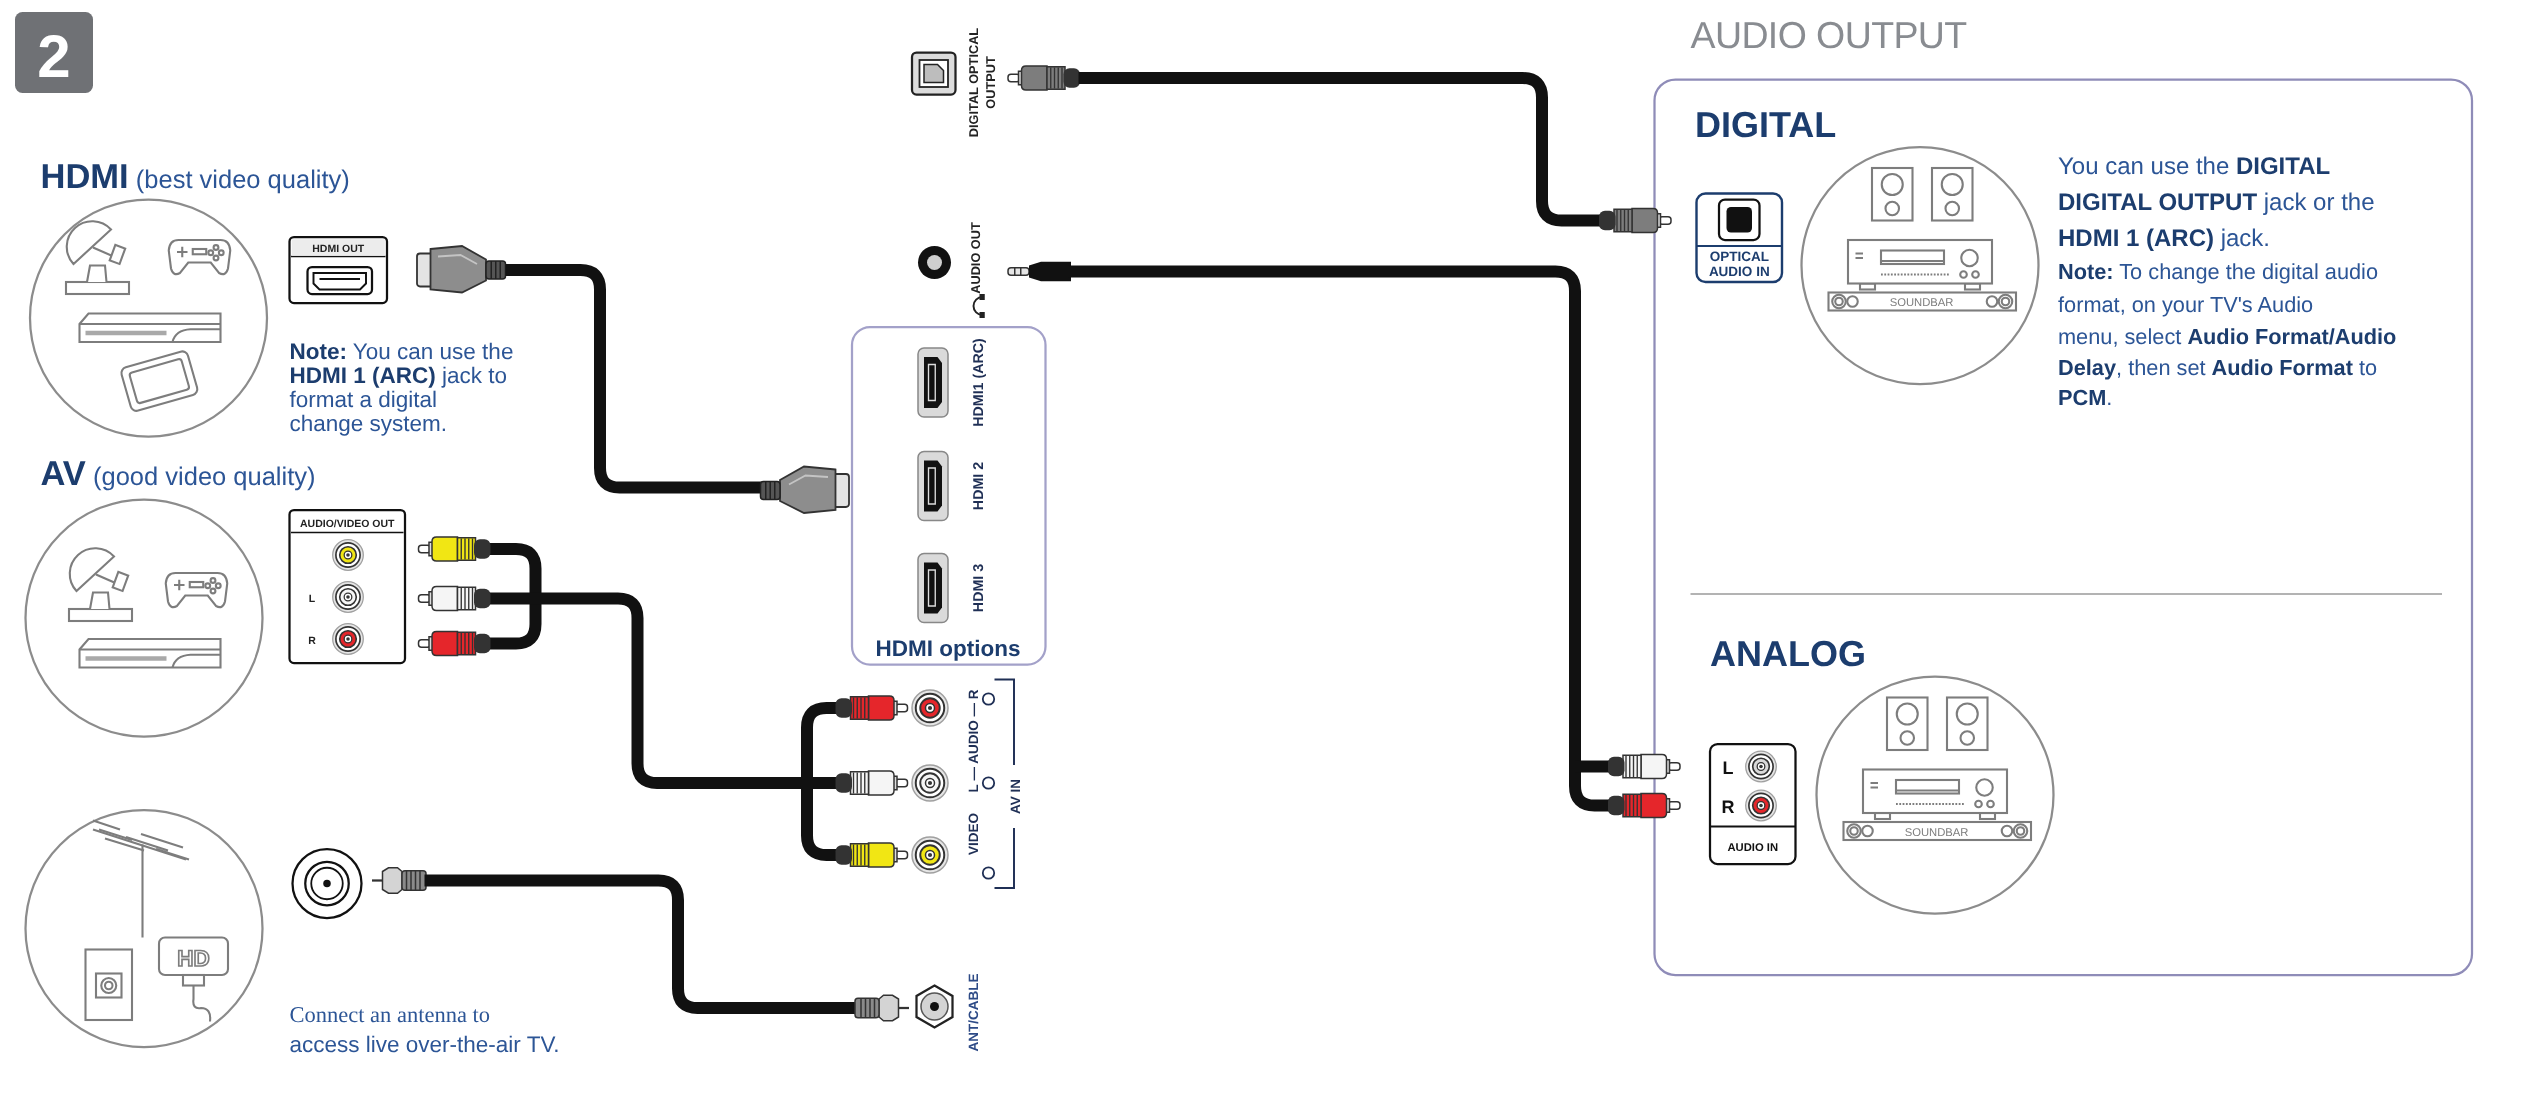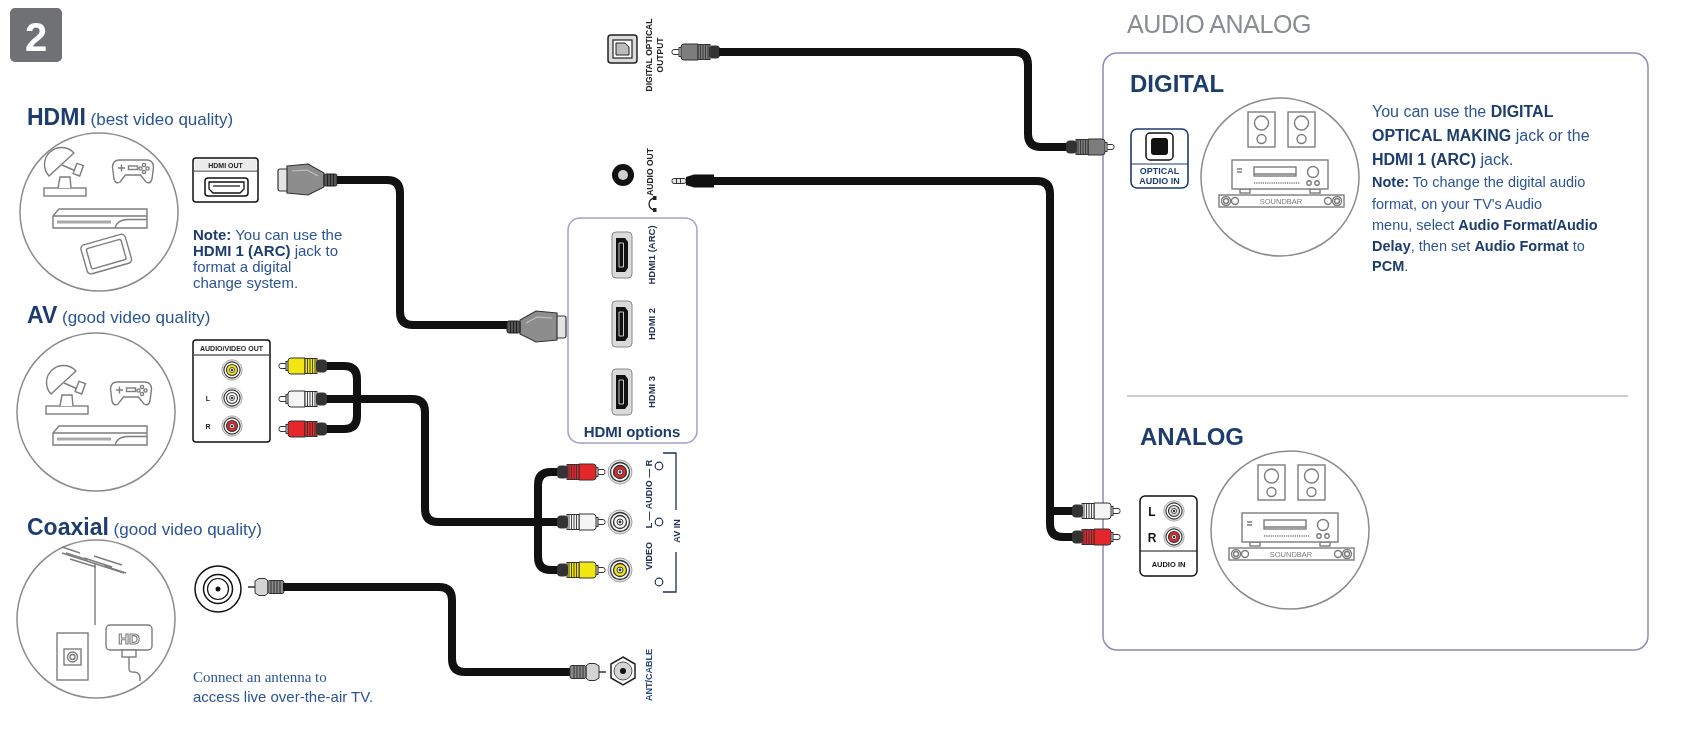--- a/index.html
+++ b/index.html
@@ -330,51 +330,47 @@
         <circle cx="-54" cy="24" r="2.5" class="gln" stroke-width="1"></circle>
         <circle cx="-45" cy="24" r="3.5" class="gln" stroke-width="1"></circle>
         <circle cx="57" cy="24" r="4.5" class="gln" stroke-width="1"></circle>
         <circle cx="57" cy="24" r="2.5" class="gln" stroke-width="1"></circle>
         <circle cx="48" cy="24" r="3.5" class="gln" stroke-width="1"></circle>
         <text x="1" y="27" text-anchor="middle" class="svgtxt" font-size="7.5" fill="#7d7d7d">SOUNDBAR</text>
       </g>
     </g>
   </svg>
 
-  <div class="abs page-title" style="left:1127px; top:12px;">AUDIO ANALOG</div>
+  <div class="abs page-title" style="left:1127px; top:12px;">AUDIO OUTPUT</div>
 
   <div class="abs sec-head" style="left:27px; top:106px;">
     <span class="sec-title">HDMI</span>
     <span>(best video quality)</span>
   </div>
   <div class="abs sec-head" style="left:27px; top:304px;">
     <span class="sec-title">AV</span>
     <span>(good video quality)</span>
   </div>
-  <div class="abs sec-head" style="left:27px; top:516px;">
-    <span class="sec-title">Coaxial</span>
-    <span>(good video quality)</span>
-  </div>
 
   <div>
     <div class="abs note-line" style="left:193px; top:227px;"><b>Note:</b><span> You can use the</span></div>
     <div class="abs note-line" style="left:193px; top:243px;"><b>HDMI 1 (ARC)</b><span> jack to</span></div>
     <div class="abs note-line" style="left:193px; top:259px;"><span>format a digital</span></div>
     <div class="abs note-line" style="left:193px; top:275px;"><span>change system.</span></div>
   </div>
 
   <div class="abs note-line" style="left:193px; top:670px;font-family:Liberation Serif, serif;">Connect an antenna to</div>
   <div class="abs note-line" style="left:193px; top:689px;">access live over-the-air TV.</div>
 
   <div class="abs panel-head" style="left:1130px; top:72px;">DIGITAL</div>
   <div class="abs panel-head" style="left:1140px; top:425px;">ANALOG</div>
 
   <div>
     <div class="abs desc" style="left:1372px; top:104px;"><span>You can use the </span><b>DIGITAL</b></div>
-    <div class="abs desc" style="left:1372px; top:128px;"><b>OPTICAL MAKING</b><span> jack or the</span></div>
+    <div class="abs desc" style="left:1372px; top:128px;"><b>DIGITAL OUTPUT</b><span> jack or the</span></div>
     <div class="abs desc" style="left:1372px; top:152px;"><b>HDMI 1 (ARC)</b><span> jack.</span></div>
     <div class="abs desc small" style="left:1372px; top:175px;"><b>Note:</b><span> To change the digital audio</span></div>
     <div class="abs desc small" style="left:1372px; top:197px;"><span>format, on your TV's Audio</span></div>
     <div class="abs desc small" style="left:1372px; top:218px;"><span>menu, select </span><b>Audio Format/Audio</b></div>
     <div class="abs desc small" style="left:1372px; top:239px;"><b>Delay</b><span>, then set </span><b>Audio Format</b><span> to</span></div>
     <div class="abs desc small" style="left:1372px; top:259px;"><b>PCM</b><span>.</span></div>
   </div>
 
 </div>
 

